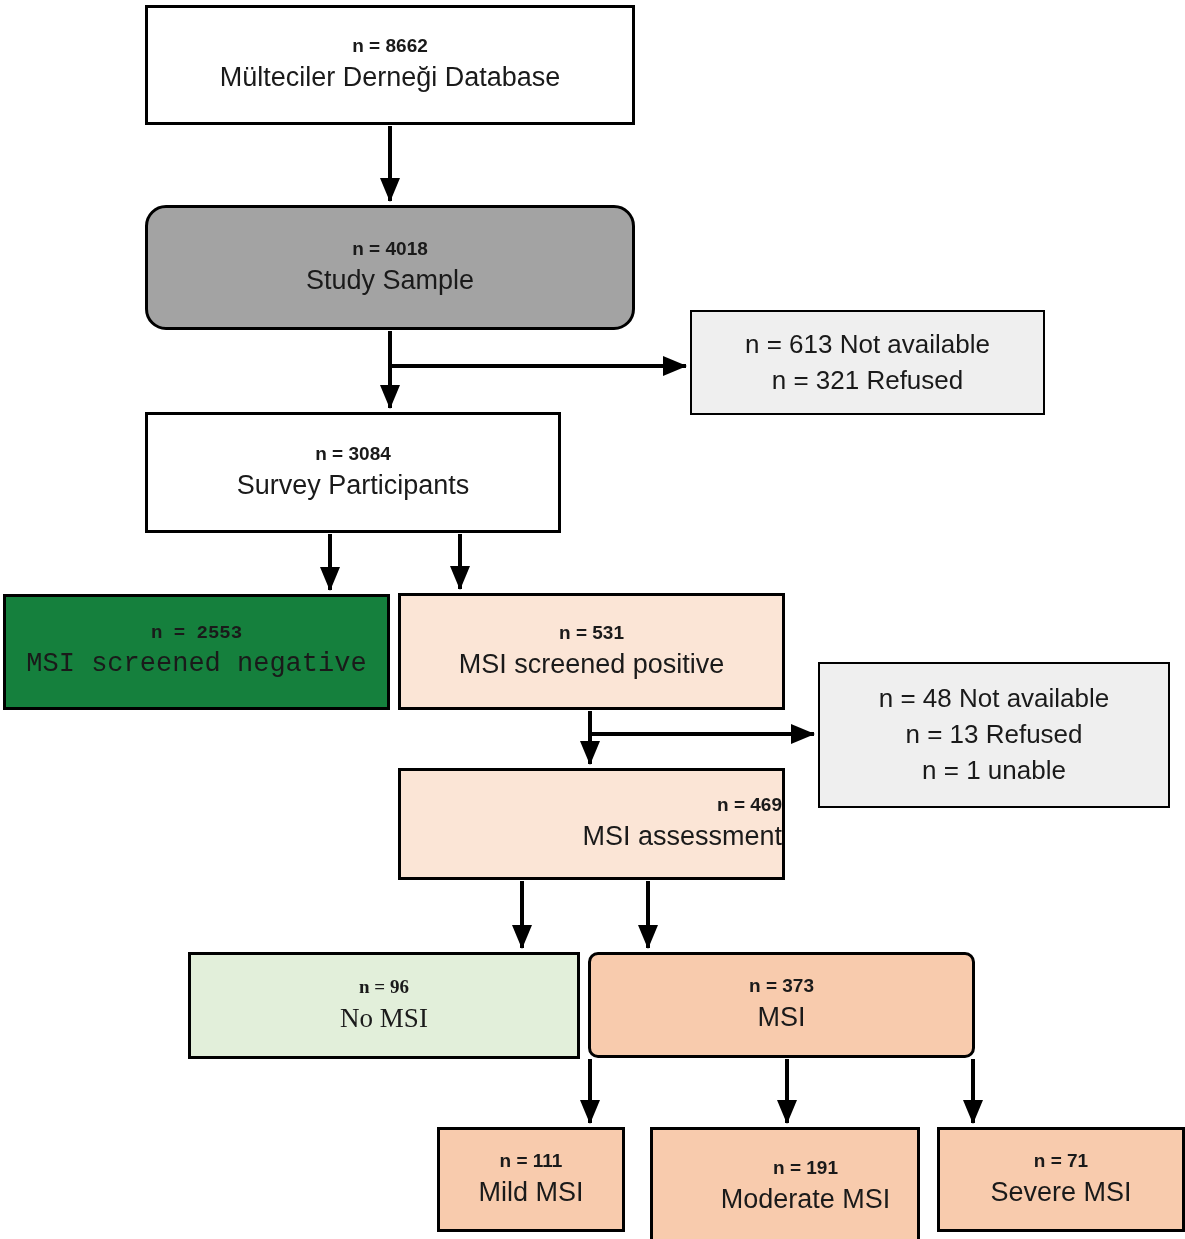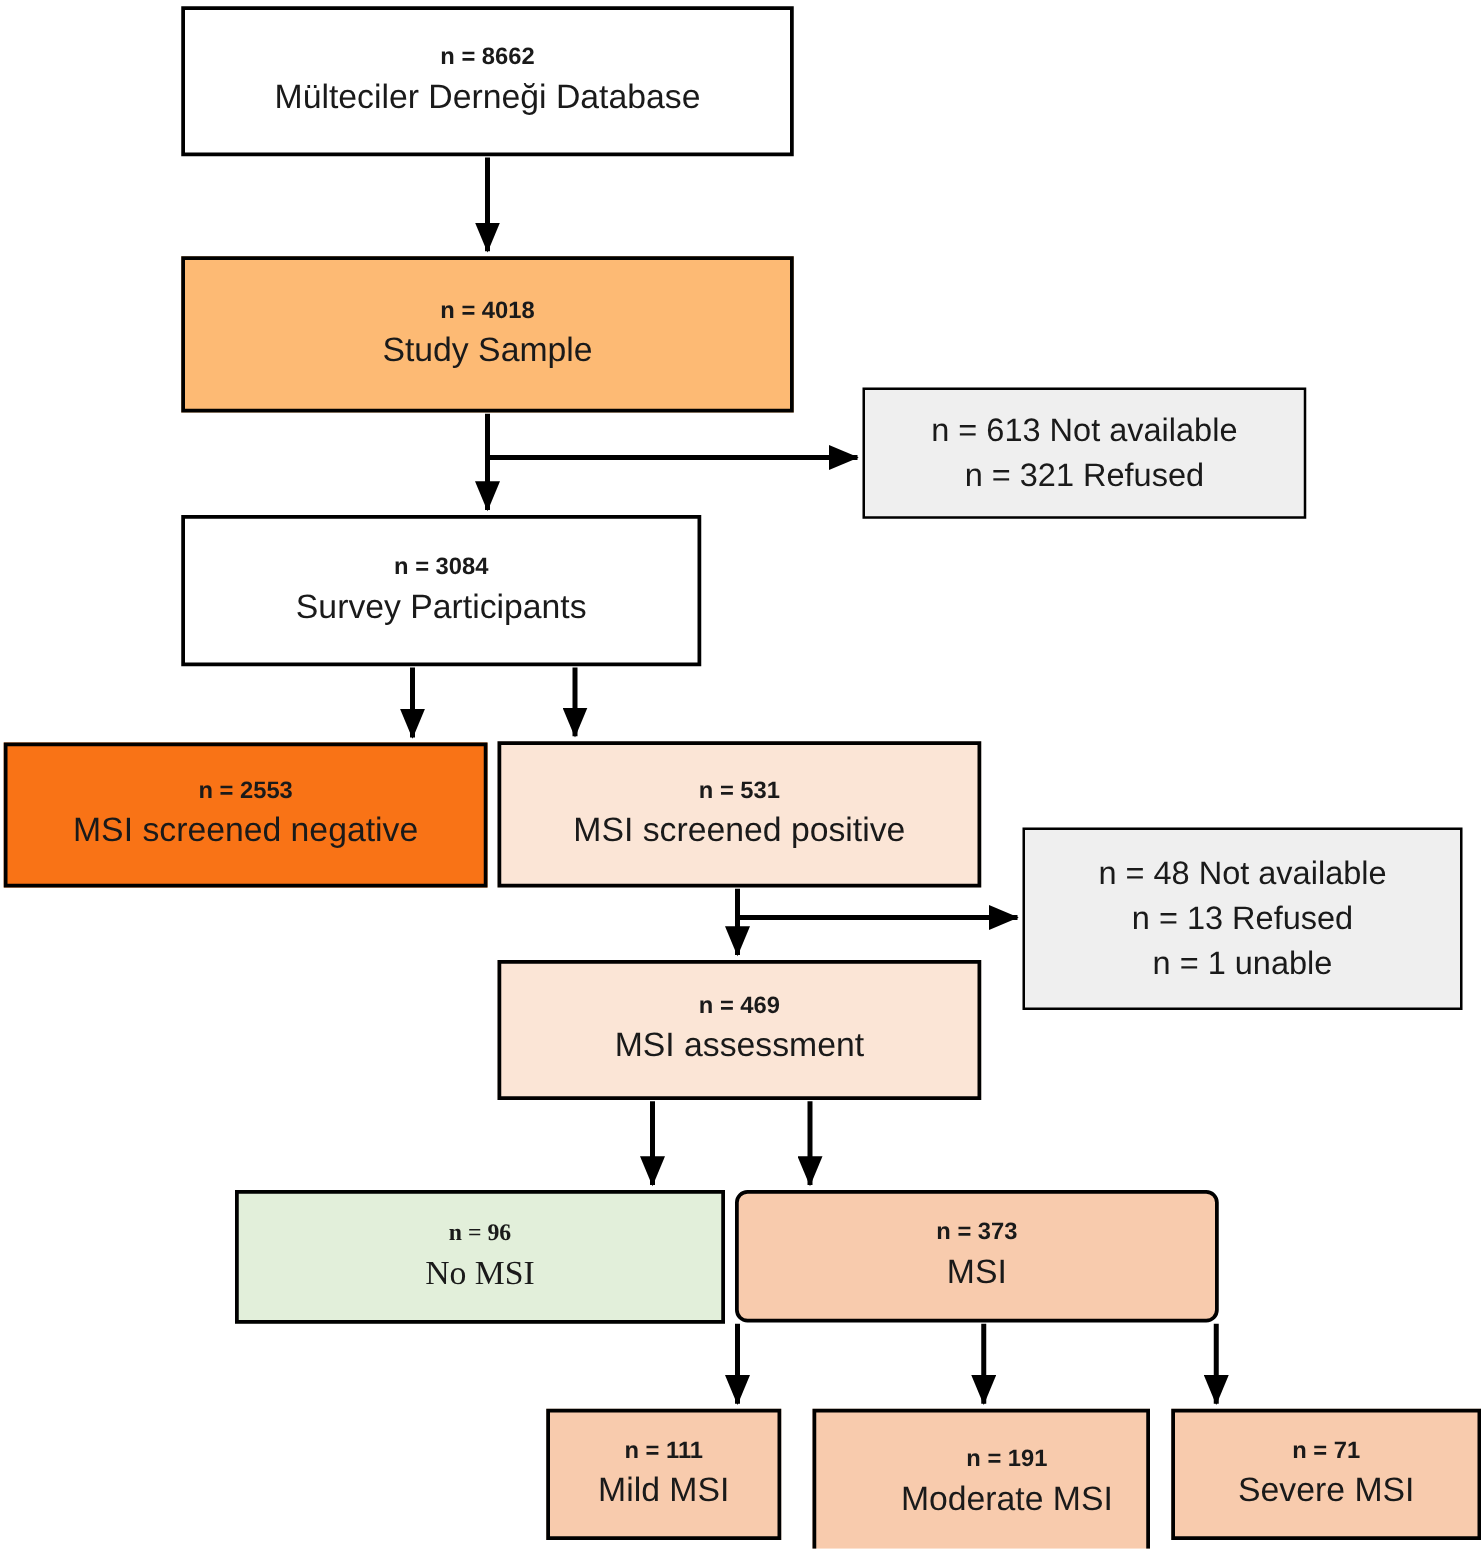--- a/index.html
+++ b/index.html
@@ -79,52 +79,52 @@
     <line x1="590" y1="1059" x2="590" y2="1123" marker-end="url(#arrow)"></line>
     <line x1="787" y1="1059" x2="787" y2="1123" marker-end="url(#arrow)"></line>
     <line x1="973" y1="1059" x2="973" y2="1123" marker-end="url(#arrow)"></line>
   </svg>
 
   <div class="node pos-database" style="background: rgb(255, 255, 255);">
     <div class="ncount">n = 8662</div>
     <div class="nline">Mülteciler Derneği Database</div>
   </div>
 
-  <div class="node pos-study" style="background: #fdba74;">
+  <div class="node pos-study" style="background: #a3a3a3; border-radius: 21px;">
     <div class="ncount">n = 4018</div>
     <div class="nline">Study Sample</div>
   </div>
 
   <div class="node side pos-gray1" style="background: rgb(239, 239, 239);">
     <div class="nline">n = 613 Not available</div>
     <div class="nline">n = 321 Refused</div>
   </div>
 
   <div class="node pos-survey" style="background: rgb(255, 255, 255);">
     <div class="ncount">n = 3084</div>
     <div class="nline">Survey Participants</div>
   </div>
 
-  <div class="node pos-neg" style="background: #f97316;">
+  <div class="node pos-neg" style="background: #15803d; font-family: Liberation Mono, monospace;">
     <div class="ncount">n = 2553</div>
     <div class="nline">MSI screened negative</div>
   </div>
 
   <div class="node pos-pos" style="background: rgb(251, 229, 214);">
     <div class="ncount">n = 531</div>
     <div class="nline">MSI screened positive</div>
   </div>
 
   <div class="node side pos-gray2" style="background: rgb(239, 239, 239);">
     <div class="nline">n = 48 Not available</div>
     <div class="nline">n = 13 Refused</div>
     <div class="nline">n = 1 unable</div>
   </div>
 
-  <div class="node pos-assess" style="background: rgb(251, 229, 214);">
+  <div class="node pos-assess" style="background: rgb(251, 229, 214); align-items: flex-end;">
     <div class="ncount">n = 469</div>
     <div class="nline">MSI assessment</div>
   </div>
 
   <div class="node pos-nomsi" style="background: rgb(226, 239, 218); font-family: Liberation Serif, serif;">
     <div class="ncount">n = 96</div>
     <div class="nline">No MSI</div>
   </div>
 
   <div class="node pos-msi" style="background: rgb(248, 203, 173); border-radius: 10px;">

